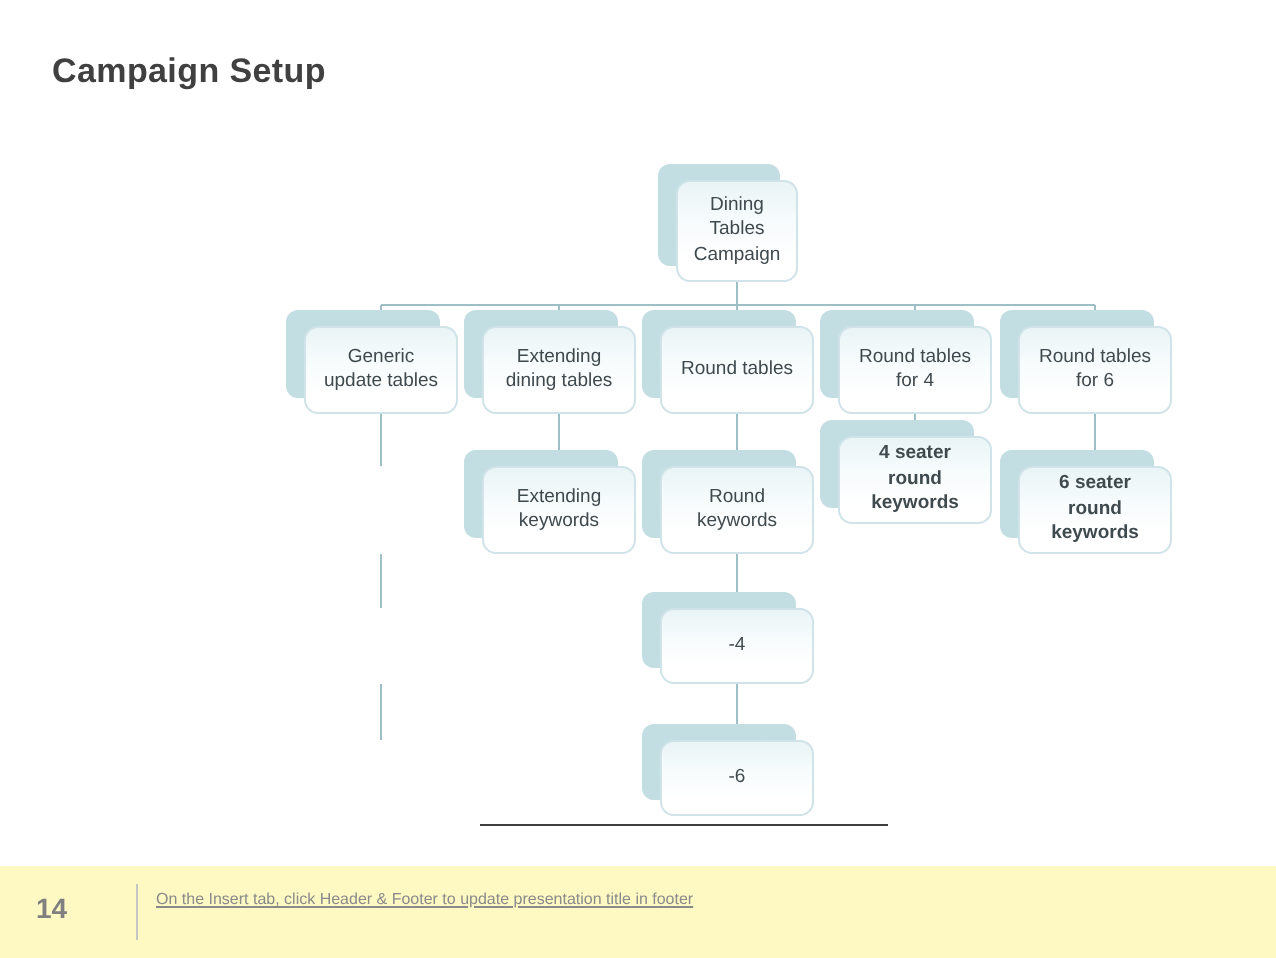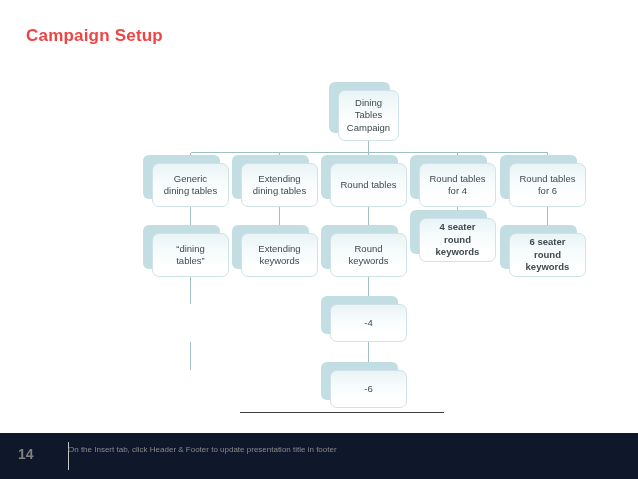--- a/index.html
+++ b/index.html
@@ -16,21 +16,21 @@
     -webkit-font-smoothing: antialiased;
   }
 
   
   #slide-title {
     position: absolute;
     left: 26px;
     top: 26px;
     font-size: 17px;
     font-weight: bold;
-    color: #ef4444;
+    color: #404040;
     letter-spacing: 0.2px;
     white-space: nowrap;
   }
 
   
   #diagram {
     position: absolute;
     left: 0;
     top: 0;
     width: 638px;
@@ -92,45 +92,46 @@
     border-top: 1px solid #3d3d3d;
   }
 
   
   #footer {
     position: absolute;
     left: 0;
     bottom: 0;
     width: 638px;
     height: 46px;
-    background: #0f172a;
+    background: #fef9c3;
   }
   #slide-number {
     position: absolute;
     left: 18px;
     top: 13px;
     font-size: 14px;
     font-weight: bold;
     color: #808080;
   }
   #footer-divider {
     position: absolute;
     left: 68px;
     top: 9px;
     width: 0;
     height: 28px;
     border-left: 1px solid #c6c6c6;
   }
   #footer-text {
     position: absolute;
-    left: 68px;
+    left: 78px;
     top: 11px;
     font-size: 8px;
     line-height: 11.5px;
     color: #8a8a8a;
+    text-decoration: underline;
   }
   #footer-text div { white-space: nowrap; }
 </style>
 </head>
 <body>
 
 <div id="slide-title">Campaign Setup</div>
 
 <div id="diagram">
 
@@ -167,28 +168,21 @@
       <span class="label">Dining
 Tables
 Campaign</span>
     </div>
   </div>
 
   <div class="node" style="left:152px; top:163px; width:77px; height:44px;">
     <div class="backdrop"></div>
     <div class="card">
       <span class="label">Generic
-dining tables</span>
-    </div>
-  </div>
-  <div class="node" style="left:152px; top:233px; width:77px; height:44px;">
-    <div class="backdrop"></div>
-    <div class="card">
-      <span class="label">“dining
-tables”</span>
+update tables</span>
     </div>
   </div>
 
   <div class="node" style="left:241px; top:163px; width:77px; height:44px;">
     <div class="backdrop"></div>
     <div class="card">
       <span class="label">Extending
 dining tables</span>
     </div>
   </div>

